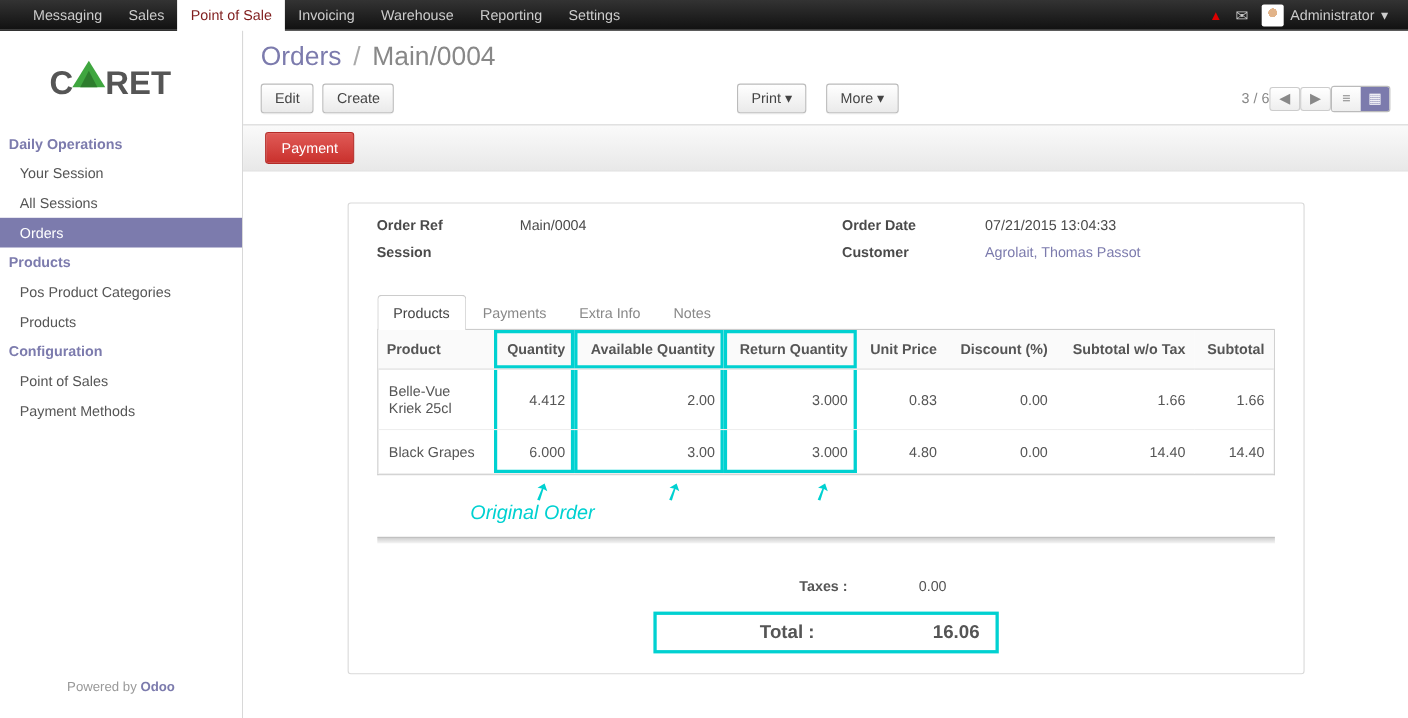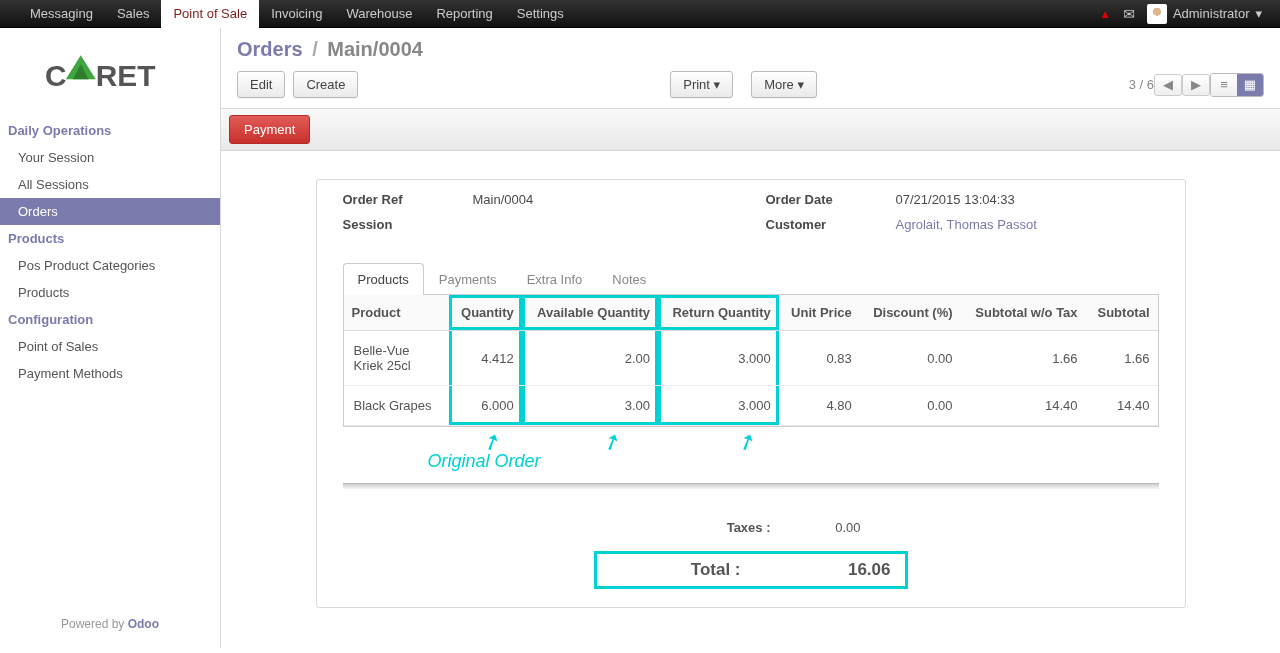--- a/index.html
+++ b/index.html
@@ -26,36 +26,36 @@
 .nav-head { color:#7c7bad; font-weight:bold; padding:6px 8px;}
 .nav-item { padding:6px 8px 6px 18px; color:#555; cursor:pointer;}
 .nav-item.active { background:#7c7bad; color:#fff; }
 .powered { text-align:center; font-size:12px; color:#999; margin-top:230px;}
 .powered a { color:#7c7bad; text-decoration:none; font-weight:bold;}
 
 .main { flex:1; border-left:1px solid #d8d8d8; background:#fff; }
 
 
 .head { padding:10px 16px 0 16px; }
-.crumb { font-size:20px; color:#888;font-weight:bold;}
+.crumb { font-size:24px; color:#888;}
 .crumb a { color:#7c7bad; text-decoration:none;}
 .crumb .sep { color:#aaa; margin:0 4px;}
 .toolbar-row { display:flex; align-items:center; margin-top:10px; padding-bottom:10px;}
 .btn { background:linear-gradient(#fff,#eaeaea); border:1px solid #bbb; border-radius:3px; padding:5px 12px; font-size:13px; color:#444; cursor:pointer; box-shadow:0 1px 0 rgba(0,0,0,0.05);}
 .btn + .btn { margin-left:8px;}
 .toolbar-row .center { margin:0 auto; display:flex; gap:10px;}
 .toolbar-row .right-tools { display:flex; align-items:center; color:#888;}
 .pager-btn { border:1px solid #ccc; background:linear-gradient(#fff,#eee); width:28px; height:22px; display:flex; align-items:center; justify-content:center; border-radius:3px; cursor:pointer;}
 .view-toggle { display:flex; border:1px solid #bbb; border-radius:3px; overflow:hidden;}
 .view-toggle span{ width:26px; height:22px; display:flex; align-items:center; justify-content:center; background:linear-gradient(#fff,#eee); cursor:pointer;}
 .view-toggle span.active{ background:#7c7bad; color:#fff;}
 
 
 .statusbar { display:flex; align-items:center; background:linear-gradient(#fafafa,#e8e8e8); border:1px solid #d5d5d5; border-left:none; border-right:none; padding:6px 8px 6px 8px;}
-.payment-btn { background:#d9534f; background:linear-gradient(#e05b57,#c9302c); color:#fff; border:1px solid #b52b27; border-radius:3px; padding:6px 14px; font-size:13px; cursor:pointer;}
+.payment-btn { background:#d9534f; background:linear-gradient(#e05b57,#c9302c); color:#fff; border:1px solid #b52b27; border-radius:3px; padding:6px 14px; font-size:13px; cursor:pointer;margin-left:12px;}
 .statusbar .flex { flex:1;}
 .arrow-stage { display:flex; align-items:center; gap:8px; padding-right:20px;}
 .stage { color:#888; padding:4px 12px;}
 .stage.current { background:#169bd7; color:#fff; border-radius:3px; position:relative; padding:6px 12px;}
 .stage.current::after{content:""; position:absolute; right:-10px; top:0; border-left:10px solid #169bd7; border-top:13px solid transparent; border-bottom:13px solid transparent;}
 .stage-sep { color:#bbb; }
 
 
 .content-area { padding:28px 18px 40px; background:#fff;}
 .card { border:1px solid #d9d9d9; border-radius:3px; padding:12px 26px; max-width:870px; margin:0 auto;}

